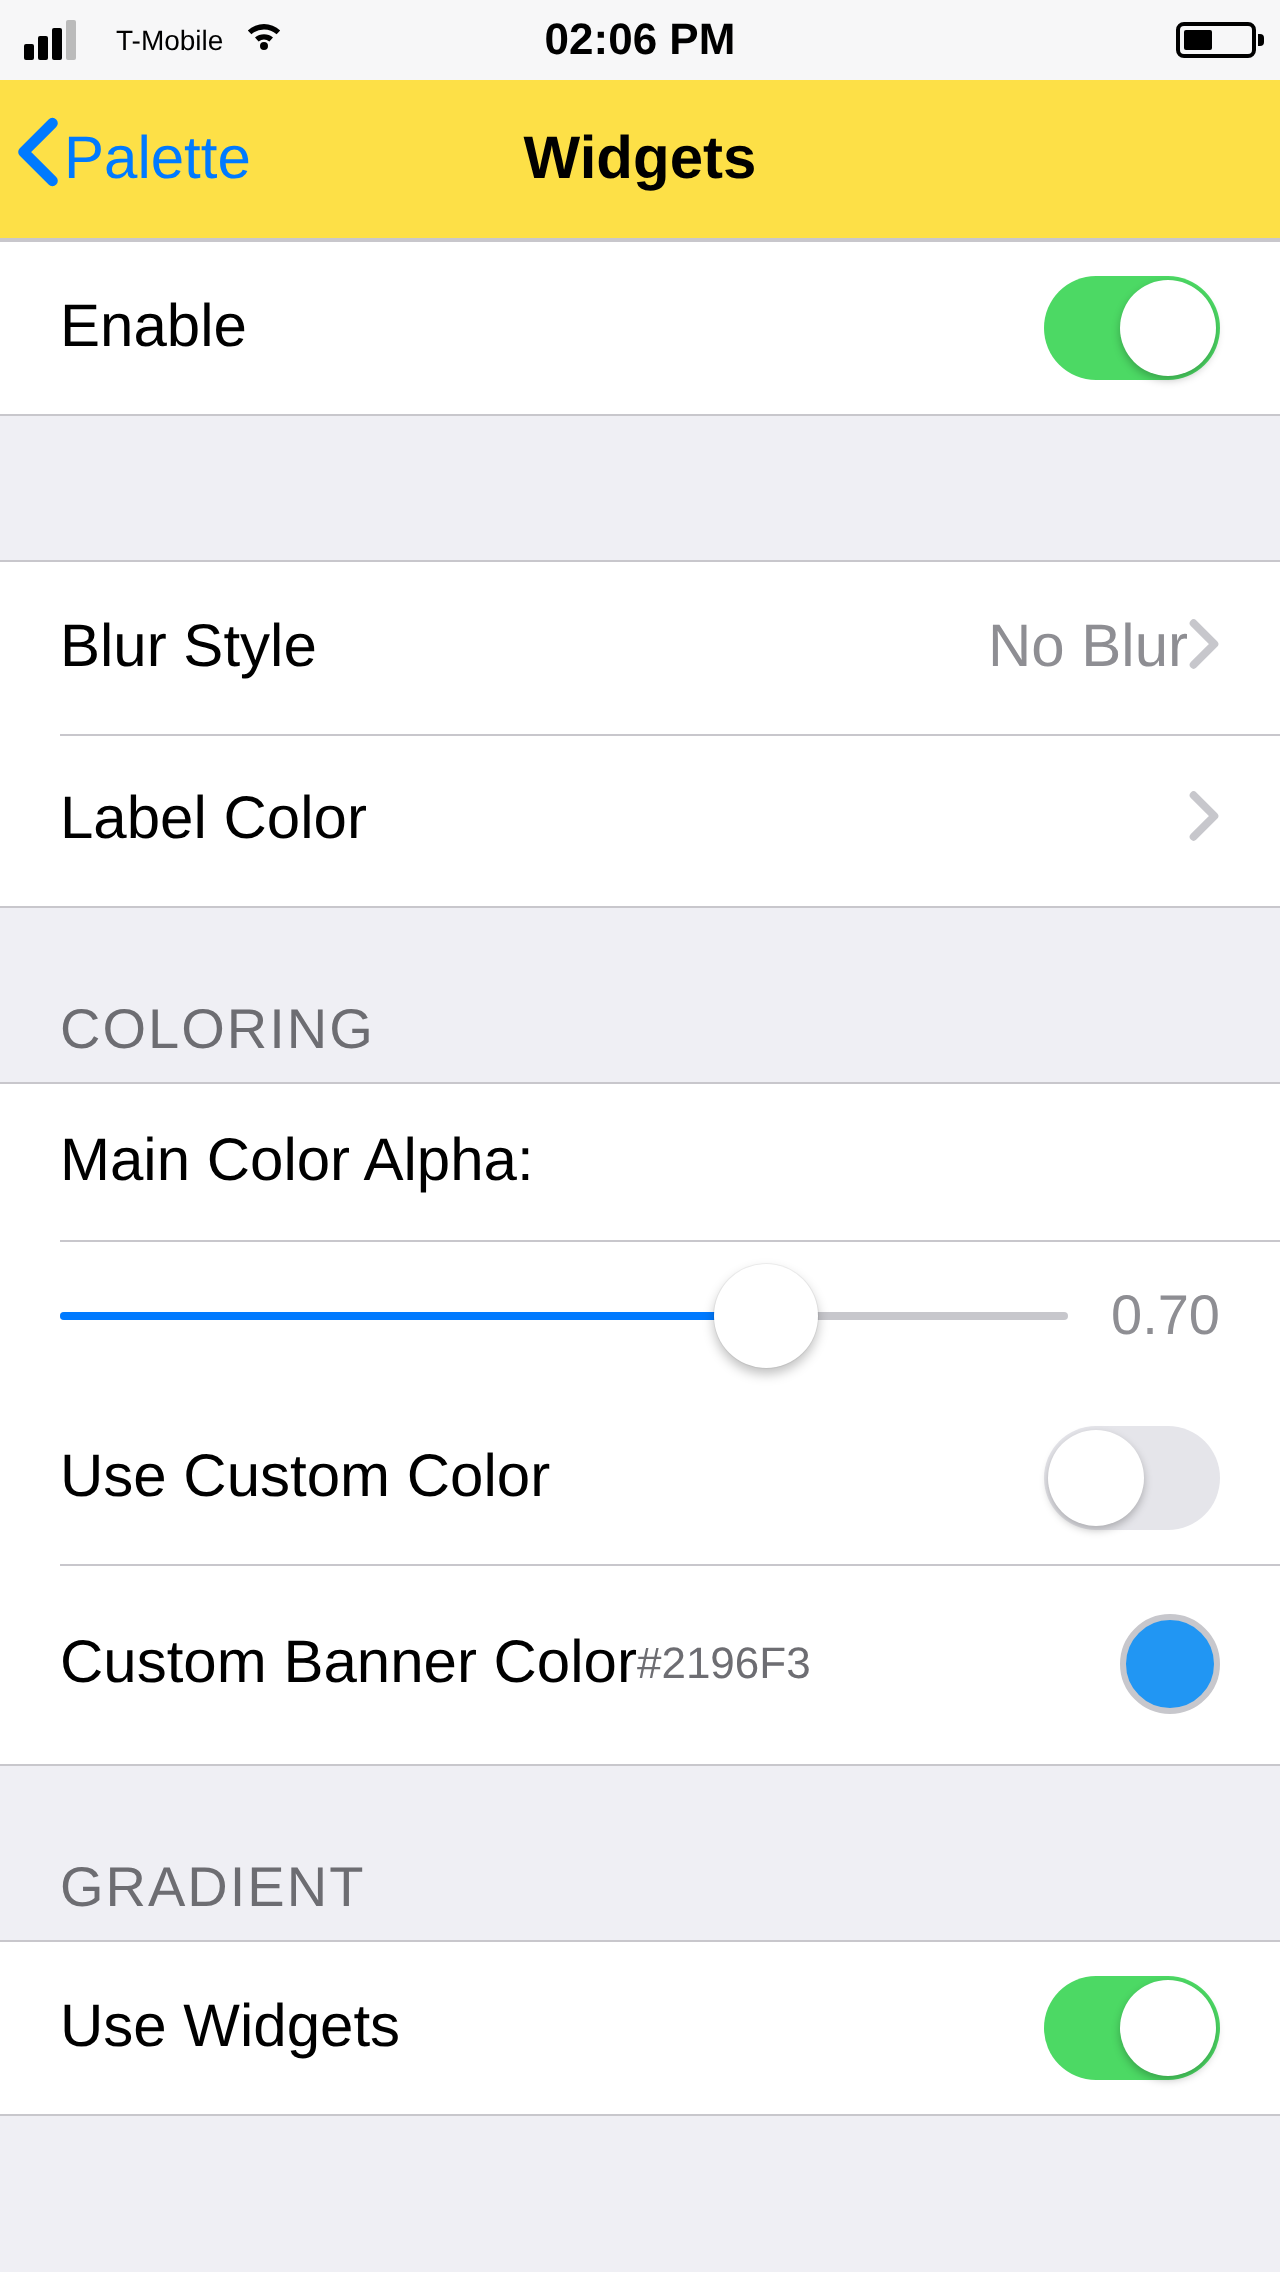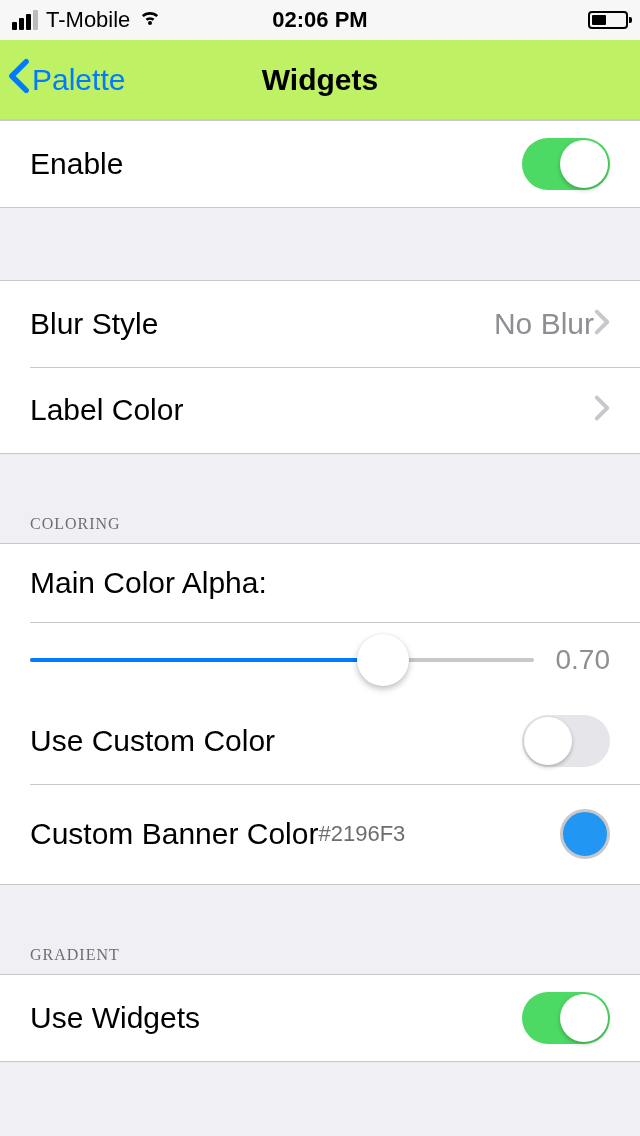--- a/index.html
+++ b/index.html
@@ -17,21 +17,21 @@
     height: 40px;
     display: flex;
     align-items: center;
     justify-content: space-between;
     padding: 0 12px;
     font-size: 22px;
     font-weight: 600;
     background: #f7f7f8;
   }
   .status-left { display: flex; align-items: center; gap: 8px; }
-  .status-left .carrier { font-weight: 400; font-size: 22px; }
+  .status-left .carrier { font-weight: 400; font-size: 14px; margin-left: 12px; }
   .status-center { position: absolute; left: 0; right: 0; text-align: center; font-size: 22px; font-weight: 600; pointer-events: none;}
   .status-right { display: flex; align-items: center; }
 
   .signal-bars { display: inline-flex; align-items: flex-end; gap: 2px; }
   .signal-bars span { width: 5px; background: #000; display: inline-block; border-radius: 1px;}
   .signal-bars span:nth-child(1){height:8px;}
   .signal-bars span:nth-child(2){height:12px;}
   .signal-bars span:nth-child(3){height:16px;}
   .signal-bars span:nth-child(4){height:20px; background:#bbb;}
 
@@ -44,21 +44,21 @@
   }
   .battery::after {
     content: ""; position: absolute; right: -6px; top: 4px;
     width: 3px; height: 6px; background: #000; border-radius: 0 2px 2px 0;
   }
   .battery .level { position: absolute; left: 2px; top: 2px; bottom: 2px; width: 40%; background: #000; border-radius: 1px;}
 
   
   .nav-bar {
     height: 80px;
-    background: #bef264;
+    background: #fde047;
     border-bottom: 1px solid #c8c7cc;
     position: relative;
     display: flex;
     align-items: center;
   }
   .back-btn {
     display: flex; align-items: center;
     color: #007aff;
     font-size: 30px;
     padding-left: 8px;
@@ -68,26 +68,25 @@
   .nav-title {
     position: absolute; left:0; right:0;
     text-align: center;
     font-size: 30px;
     font-weight: 700;
   }
 
   
   .group-gap { height: 72px; }
   .group-header {
-    font-size: 16px;
+    font-size: 28px;
     color: #6d6d72;
     letter-spacing: 1px;
-    padding: 61px 30px 10px 30px;
+    padding: 45px 30px 10px 30px;
     text-transform: uppercase;
-    font-family: Liberation Serif, serif;
   }
   .cell-group { background: #fff; border-top: 1px solid #c8c7cc; border-bottom: 1px solid #c8c7cc; }
   .cell {
     min-height: 86px;
     padding: 0 30px;
     display: flex;
     align-items: center;
     justify-content: space-between;
     position: relative;
   }

